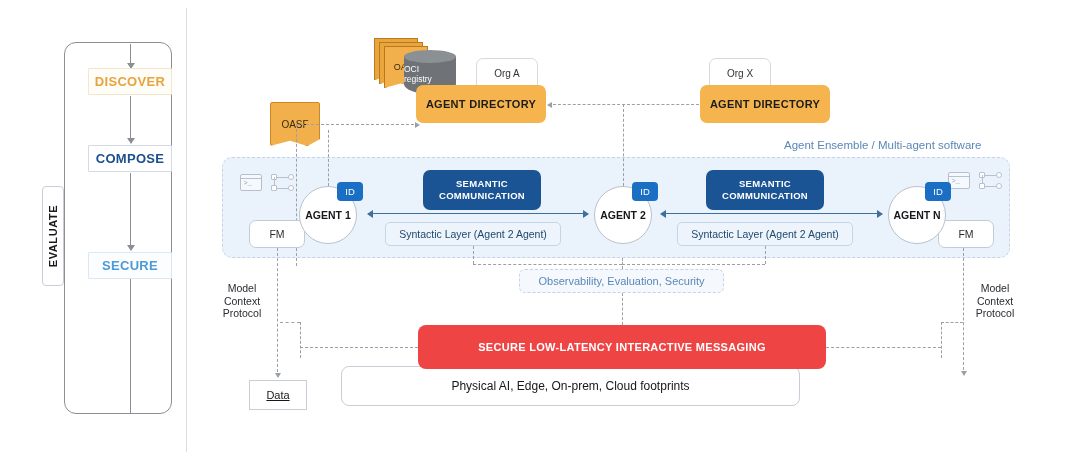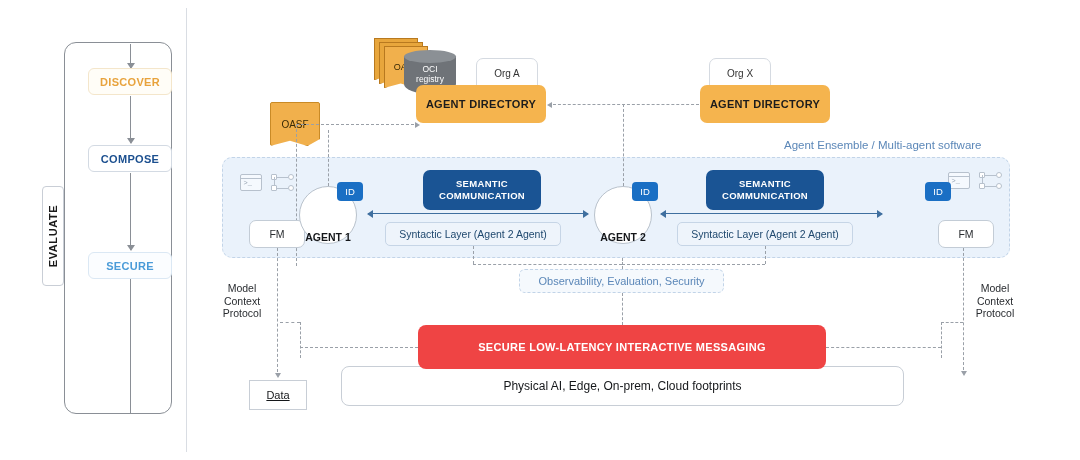--- a/index.html
+++ b/index.html
@@ -17,24 +17,24 @@
     position: absolute; left: 64px; top: 42px;
     width: 108px; height: 372px;
     border: 1.3px solid #8a8f96;
     border-radius: 12px;
     background: transparent;
   }
   .stage {
     position: absolute; left: 88px;
     width: 84px; height: 27px;
     border: 1px solid #d3dae3;
-    border-radius: 6px;
+    border-radius: 1px;
     background: #fff;
     display: flex; align-items: center; justify-content: center;
-    font-size: 11px; font-weight: bold; letter-spacing: .3px;
+    font-size: 13px; font-weight: bold; letter-spacing: .3px;
     z-index: 4;
   }
   #stage-discover { top: 68px; color: #e8a33d; background: #fffdf7; border-color: #f4e6cb; }
   #stage-compose  { top: 145px; color: #1b4f8f; }
   #stage-deploy   { top: 252px; color: #4a9bd8; background: #fbfdff; border-color: #dbe8f4; }
 
   .v-arrow {
     position: absolute; left: 130px; width: 1.2px;
     background: #8a8f96; z-index: 2;
   }
@@ -98,21 +98,21 @@
   #oci-cyl-body {
     position: absolute; left: 0; top: 6px; width: 52px; height: 38px;
     background: #6f7378; border-radius: 0 0 26px 26px / 0 0 10px 10px;
   }
   #oci-cyl-top {
     position: absolute; left: 0; top: 0px; width: 52px; height: 13px;
     background: #8b9095; border-radius: 50%;
   }
   #oci-label {
     position: absolute; left: 0; top: 14px; width: 52px;
-    text-align: center; font-size: 8.5px; line-height: 10px; color: #fff; z-index: 3;
+    text-align: left; font-size: 8.5px; line-height: 10px; color: #fff; z-index: 3;
   }
 
   
   .org-tab {
     position: absolute; width: 62px; height: 30px;
     border: 1px solid #d5dae1; border-radius: 7px 7px 0 0;
     background: #fff; display: flex; align-items: center; justify-content: center;
     font-size: 10px; color: #333; z-index: 2;
   }
   #org-tab-a { left: 476px; top: 58px; }
@@ -135,21 +135,21 @@
   #ensemble-panel {
     position: absolute; left: 222px; top: 157px;
     width: 788px; height: 101px;
     background: #eaf2fb; border: 1.2px dashed #c2d4e8; border-radius: 10px;
   }
 
   .agent-circle {
     position: absolute; width: 58px; height: 58px;
     border: 1.2px solid #b9c2cc; border-radius: 50%;
     background: #fff;
-    display: flex; align-items: flex-end; justify-content: center;
+    display: flex; align-items: center; justify-content: center;
     font-size: 10.5px; font-weight: bold; color: #15171a;
     z-index: 6;
   }
   #agent-1 { left: 299px; top: 186px; }
   #agent-2 { left: 594px; top: 186px; }
   #agent-n { left: 888px; top: 186px; }
 
   .id-badge {
     position: absolute; width: 26px; height: 19px;
     background: #1a6fc4; border-radius: 4px;
@@ -246,21 +246,21 @@
   #messaging-bar {
     position: absolute; left: 418px; top: 325px;
     width: 408px; height: 44px;
     background: #ef4444; border-radius: 8px;
     display: flex; align-items: center; justify-content: center;
     font-size: 11px; font-weight: bold; letter-spacing: .3px; color: #fff;
     z-index: 5;
   }
   #footprints-box {
     position: absolute; left: 341px; top: 366px;
-    width: 563px; height: 40px;
+    width: 459px; height: 40px;
     background: #fff; border: 1px solid #c8ced6; border-radius: 8px;
     display: flex; align-items: center; justify-content: center;
     font-size: 12px; color: #15171a; z-index: 4;
   }
   #data-box {
     position: absolute; left: 249px; top: 380px;
     width: 58px; height: 30px;
     background: #fff; border: 1px solid #c8ced6; border-radius: 0;
     display: flex; align-items: center; justify-content: center;
     font-size: 11px; color: #15171a; z-index: 4; text-decoration: underline;
@@ -442,20 +442,23 @@
 
   <div class="semantic-box" id="semantic-box-2">
     <span>SEMANTIC</span>
     <span>COMMUNICATION</span>
   </div>
   <div class="a2a-line" id="a2a-2"></div>
   <div class="syntactic-box" id="syntactic-box-2">
     <span>Syntactic Layer (Agent 2 Agent)</span>
   </div>
 
+  <div class="agent-circle" id="agent-n">
+    <span>AGENT N</span>
+  </div>
   <div class="id-badge" id="id-badge-n">
     <span>ID</span>
   </div>
   <div class="fm-box" id="fm-box-n">
     <span>FM</span>
   </div>
   <div class="icon-pair" id="icon-pair-n">
     <div class="ic-terminal"></div>
     <div class="ic-graph">
       <i></i>

